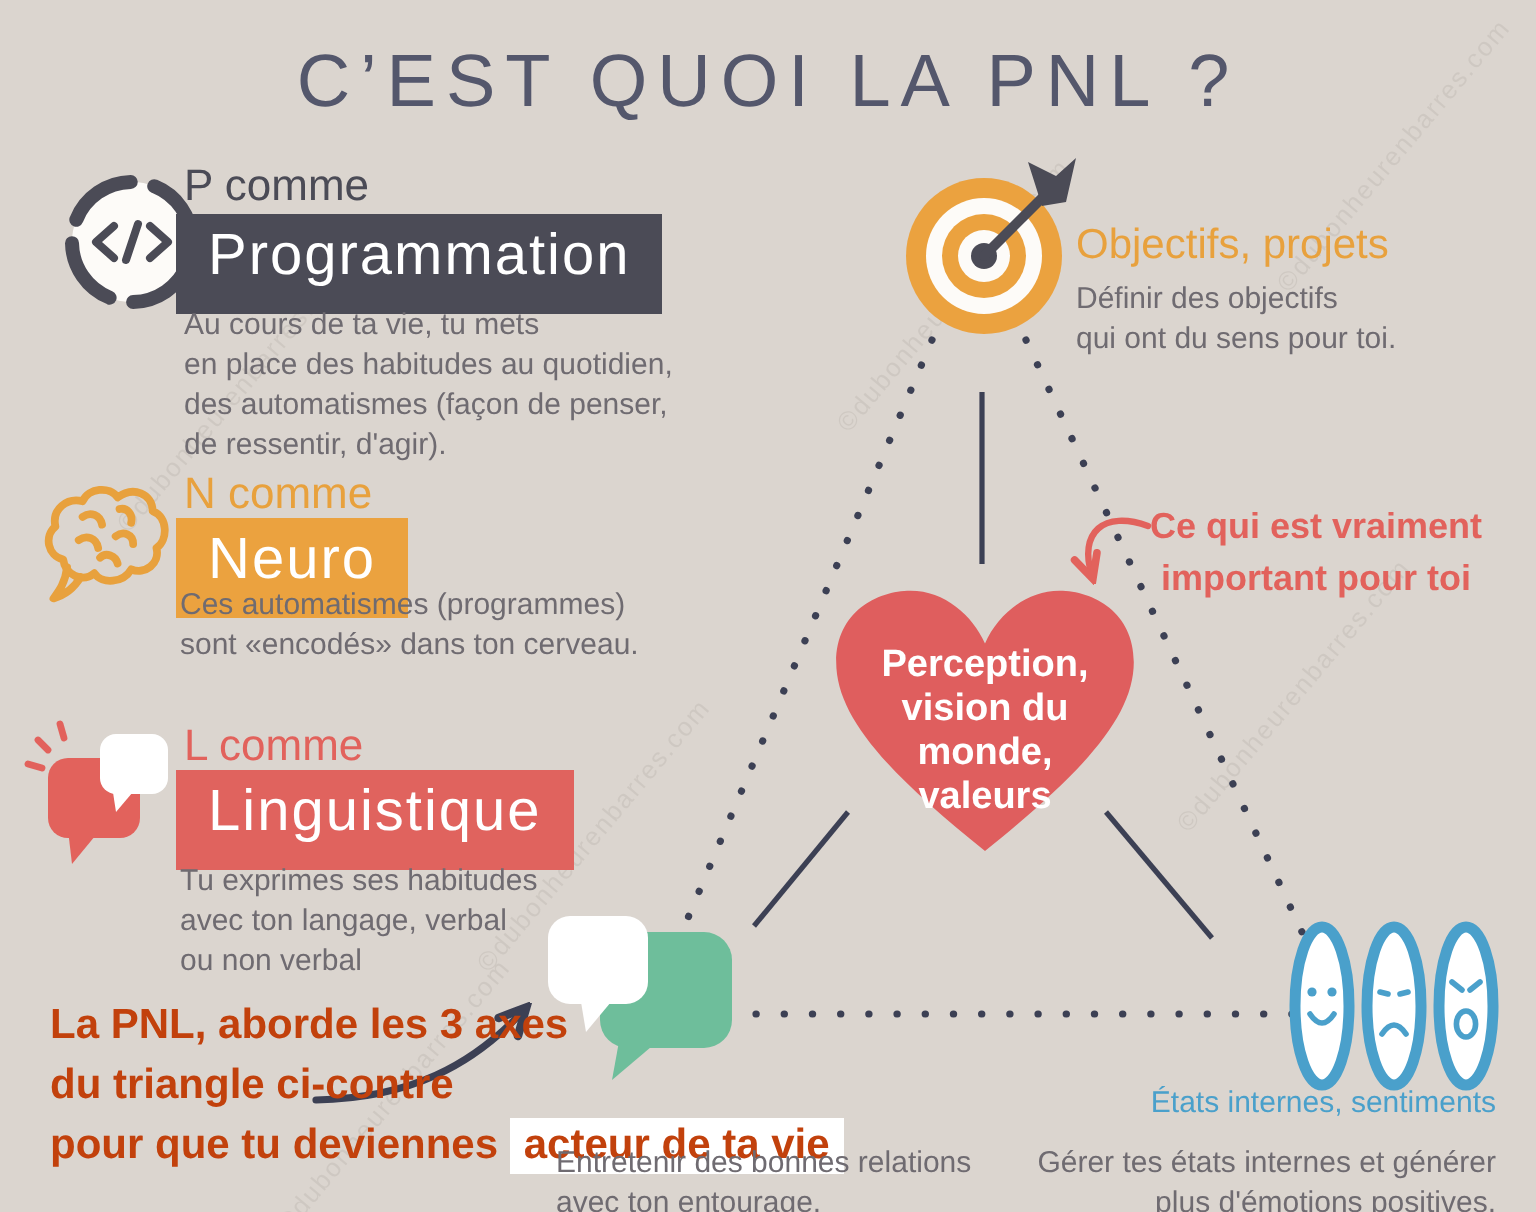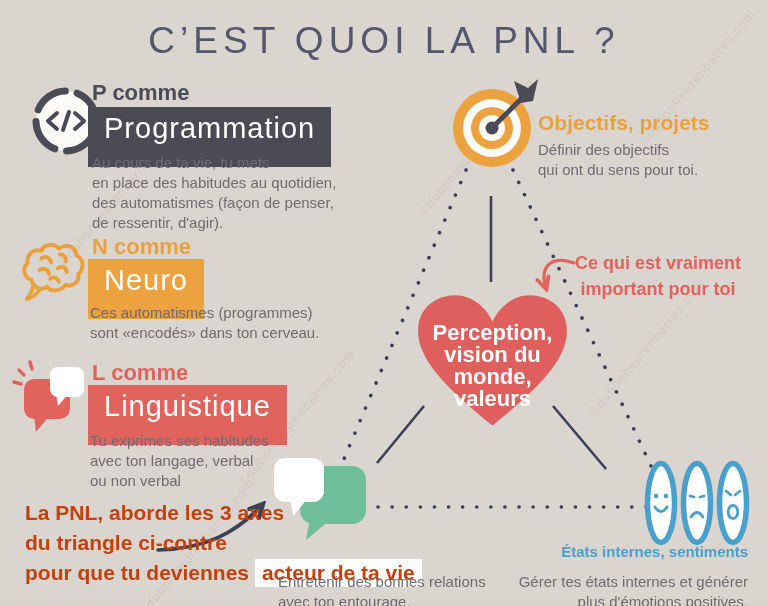--- a/index.html
+++ b/index.html
@@ -5,43 +5,43 @@
   html,body{margin:0;padding:0;}
   body{width:768px;height:606px;overflow:hidden;background:#DBD5CF;
        font-family:"Liberation Sans", sans-serif;position:relative;}
   .abs{position:absolute;}
   .lines-overlay{position:absolute;left:0;top:0;z-index:1;}
   .content{position:absolute;left:0;top:0;width:768px;height:606px;z-index:2;}
   .watermark{position:absolute;color:#7A7268;opacity:.12;font-size:13px;
              transform:rotate(-50deg);white-space:nowrap;z-index:1;letter-spacing:1px;}
   .title{position:absolute;left:0;top:20px;width:768px;text-align:center;margin:0;
          font-size:37px;font-weight:300;letter-spacing:5px;color:#54576C;}
-  .hand{font-weight:bold;letter-spacing:0;}
+  .hand{font-weight:normal;letter-spacing:0;}
   .kicker{position:absolute;font-size:22px;line-height:1;}
-  .label-box{position:absolute;color:#fff;font-size:29px;padding:5px 16px 22px 16px;
+  .label-box{position:absolute;color:#fff;font-size:29px;padding:5px 16px 12px 16px;
              letter-spacing:1px;}
   .box-dark{background:#4B4B56;}
   .box-orange{background:#EBA23F;}
   .box-red{background:#E0635E;}
   .body-text{position:absolute;font-size:15px;line-height:20px;color:#6F6B71;
              white-space:pre-line;margin:0;}
   .right{text-align:right;}
   .kicker-dark{color:#4B4B56;}
   .kicker-orange{color:#E8A13D;}
   .kicker-red{color:#E2625C;}
   .kicker-green{color:#66BD98;}
   .kicker-blue{color:#4AA0CB;}
   .footnote{position:absolute;left:25px;top:498px;font-size:21px;line-height:30px;
             color:#c2410c;font-weight:bold;white-space:nowrap;}
   .hl{background:#FFFFFF;padding:2px 7px 3px 7px;}
   .annotation{position:absolute;left:573px;top:250px;width:170px;text-align:center;
               color:#E2625C;font-size:18px;line-height:26px;font-weight:bold;white-space:pre-line;}
   .heart-wrap{position:absolute;left:415px;top:292px;width:155px;height:140px;}
   .heart-text{position:absolute;left:0;top:30px;width:155px;text-align:center;color:#fff;
-              font-size:22px;line-height:22px;font-weight:bold;white-space:pre-line;}
+              font-size:19px;line-height:22px;font-weight:bold;white-space:pre-line;}
 </style>
 </head>
 <body>
 
 <span class="watermark" style="left:30px;top:190px">©dubonheurenbarres.com</span>
 <span class="watermark" style="left:210px;top:410px">©dubonheurenbarres.com</span>
 <span class="watermark" style="left:390px;top:140px">©dubonheurenbarres.com</span>
 <span class="watermark" style="left:560px;top:340px">©dubonheurenbarres.com</span>
 <span class="watermark" style="left:110px;top:540px">©dubonheurenbarres.com</span>
 <span class="watermark" style="left:610px;top:70px">©dubonheurenbarres.com</span>
@@ -98,21 +98,21 @@
         <path d="M24,18 C28,15 33,17 34,22"></path>
         <path d="M43,14 C47,13 50,17 49,21"></path>
         <path d="M22,30 C26,27 31,29 32,34"></path>
         <path d="M41,28 C45,25 50,27 50,32"></path>
         <path d="M33,39 C36,36 41,38 42,42"></path>
       </g>
     </svg>
   </div>
   <div class="kicker hand kicker-orange" style="left:92px;top:236px">N comme</div>
   <div class="label-box box-orange" style="left:88px;top:259px">Neuro</div>
-  <p class="body-text" style="left:90px;top:303px;width:300px">Ces automatismes (programmes)
+  <p class="body-text" style="left:90px;top:293px;width:300px">Ces automatismes (programmes)
 sont «encodés» dans ton cerveau.</p>
 
   <div class="abs" style="left:12px;top:355px;width:78px;height:78px">
     <svg width="78" height="78" viewBox="0 0 78 78">
       <g stroke="#E2625C" stroke-width="3.4" stroke-linecap="round">
         <line x1="7" y1="15" x2="12" y2="20"></line>
         <line x1="18" y1="7" x2="20" y2="14"></line>
         <line x1="2" y1="27" x2="9" y2="29"></line>
       </g>
       <rect x="12" y="24" width="46" height="40" rx="10" fill="#E2625C"></rect>

